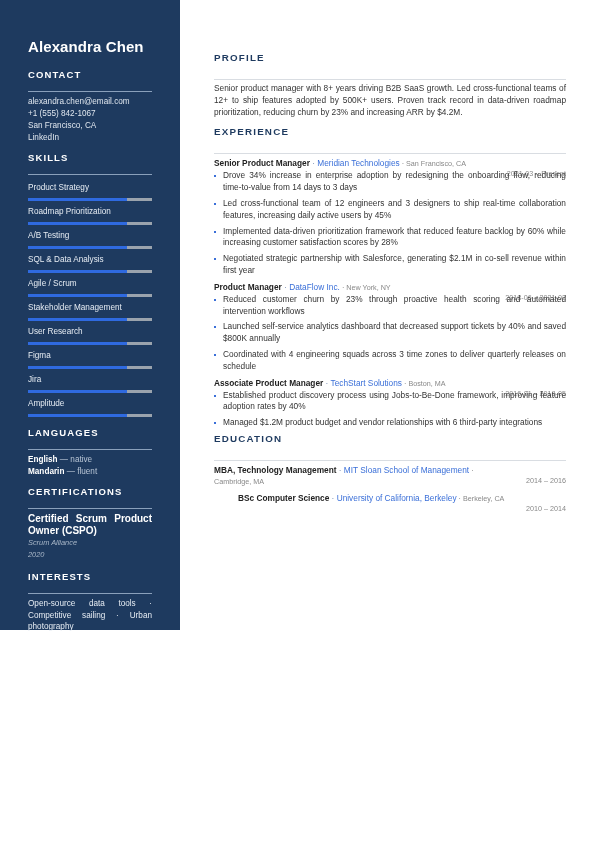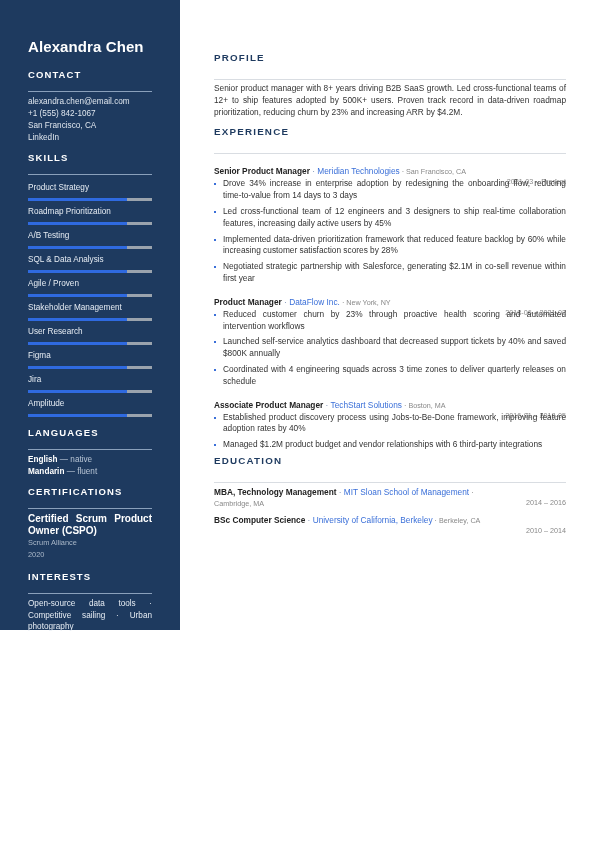--- a/index.html
+++ b/index.html
@@ -19,32 +19,32 @@
     .sb-section { margin-bottom: 8px; }
 
     .skill { margin-bottom: 0; }
     .skill-label { font-size: 8.2px; color: #e6ecf3; line-height: 12px; padding-top: 3px; }
     .skill-bar { position: relative; height: 3px; background: #9aa3ad; margin-top: 4px; margin-bottom: 2px; }
     .skill-fill { position: absolute; left: 0; top: 0; height: 3px; background: #2f6ae0; }
 
     .lang-line { font-size: 8.2px; line-height: 12px; color: #b8c5d5; }
     .lang-line b { color: #ffffff; }
     .cert-title { font-size: 10px; font-weight: bold; line-height: 12px; text-align: justify; }
-    .cert-meta { font-size: 7.4px; line-height: 12px; color: #a9b7c8; }
+    .cert-meta { font-size: 7.4px; line-height: 12px; color: #a9b7c8; font-style: italic; }
     .interests { font-size: 8.2px; line-height: 11.5px; color: #e6ecf3; text-align: justify; }
 
     .main { position: absolute; left: 214px; top: 52px; width: 352px; color: #222; }
     .m-heading {
       font-size: 9.8px; font-weight: bold; letter-spacing: 1.2px; color: #1e3a5f;
       padding-bottom: 16px; border-bottom: 1px solid #d9dde2; margin-bottom: 3px;
     }
     .profile { font-size: 8.3px; line-height: 11.8px; color: #333; text-align: justify; margin-bottom: 8px; }
 
     .job { margin-bottom: 4px; }
-    .job-head { position: relative; font-size: 8.3px; line-height: 13px; margin-top: 11px; }
+    .job-head { position: relative; font-size: 8.3px; line-height: 13px; margin-top: 3px; }
     .job-title { font-weight: bold; color: #222; }
     .sep { color: #7a8fb5; }
     .company { color: #3a6fd8; }
     .loc { color: #888; font-size: 7.2px; }
     .dates { position: absolute; right: 0; top: 10px; font-size: 7.2px; color: #888; }
     .bullets { list-style: none; }
     .bullets li {
       position: relative; padding-left: 9px; font-size: 8.3px; line-height: 11.8px;
       color: #333; text-align: justify; margin-bottom: 4px;
     }
@@ -90,21 +90,21 @@
             <div class="skill-fill" style="width: 80%;"></div>
           </div>
         </div>
         <div class="skill">
           <div class="skill-label">SQL &amp; Data Analysis</div>
           <div class="skill-bar">
             <div class="skill-fill" style="width: 80%;"></div>
           </div>
         </div>
         <div class="skill">
-          <div class="skill-label">Agile / Proven</div>
+          <div class="skill-label">Agile / Scrum</div>
           <div class="skill-bar">
             <div class="skill-fill" style="width: 80%;"></div>
           </div>
         </div>
         <div class="skill">
           <div class="skill-label">Stakeholder Management</div>
           <div class="skill-bar">
             <div class="skill-fill" style="width: 80%;"></div>
           </div>
         </div>
@@ -191,17 +191,17 @@
   </section>
 
   <section style="margin-top:2px;">
     <div class="m-heading">EDUCATION</div>
     <div id="edu-list">
         <div class="edu">
           <div class="job-head" style="margin-top: 0px;"><span class="job-title">MBA, Technology Management</span><span class="sep"> · </span><span class="company">MIT Sloan School of Management</span><span class="loc"> ·</span><span class="dates">2014 – 2016</span></div>
           <div class="edu-sub">Cambridge, MA</div>
         </div>
         <div class="edu">
-          <div class="job-head" style="margin-top: 0px;"><span class="job-title">BSc Computer Science</span><span class="sep"> · </span><span class="company">University of California, Berkeley</span><span class="loc"> · </span><span class="loc">Berkeley, CA</span><span class="dates">2010 – 2014</span></div>
+          <div class="job-head" style="margin-top: 0px; margin-left: 24px;"><span class="job-title">BSc Computer Science</span><span class="sep"> · </span><span class="company">University of California, Berkeley</span><span class="loc"> · </span><span class="loc">Berkeley, CA</span><span class="dates">2010 – 2014</span></div>
         </div>
       </div>
   </section>
 </main>
 
 </body></html>

